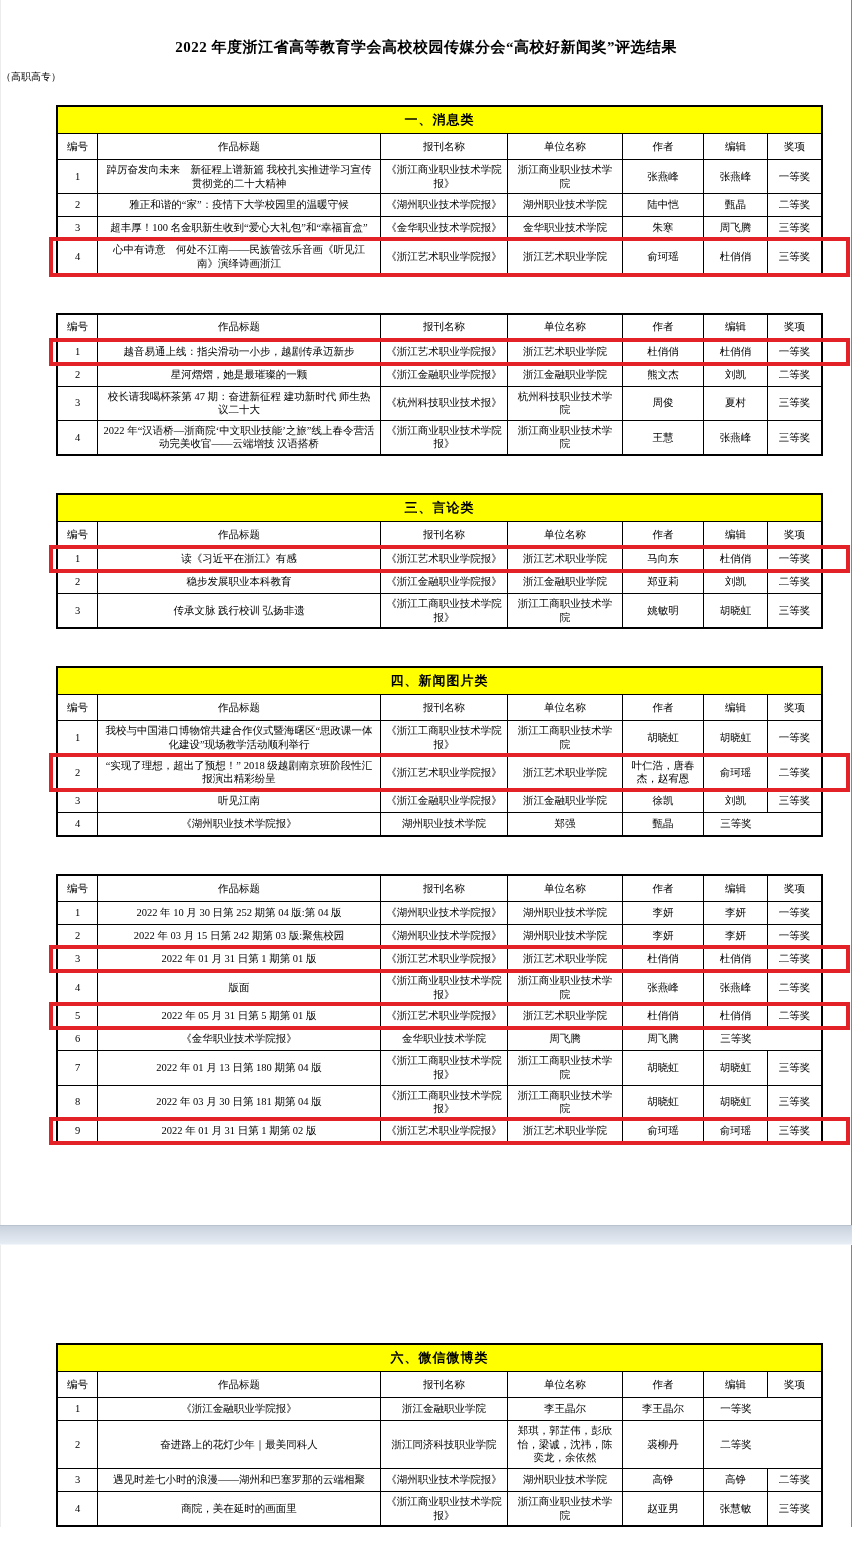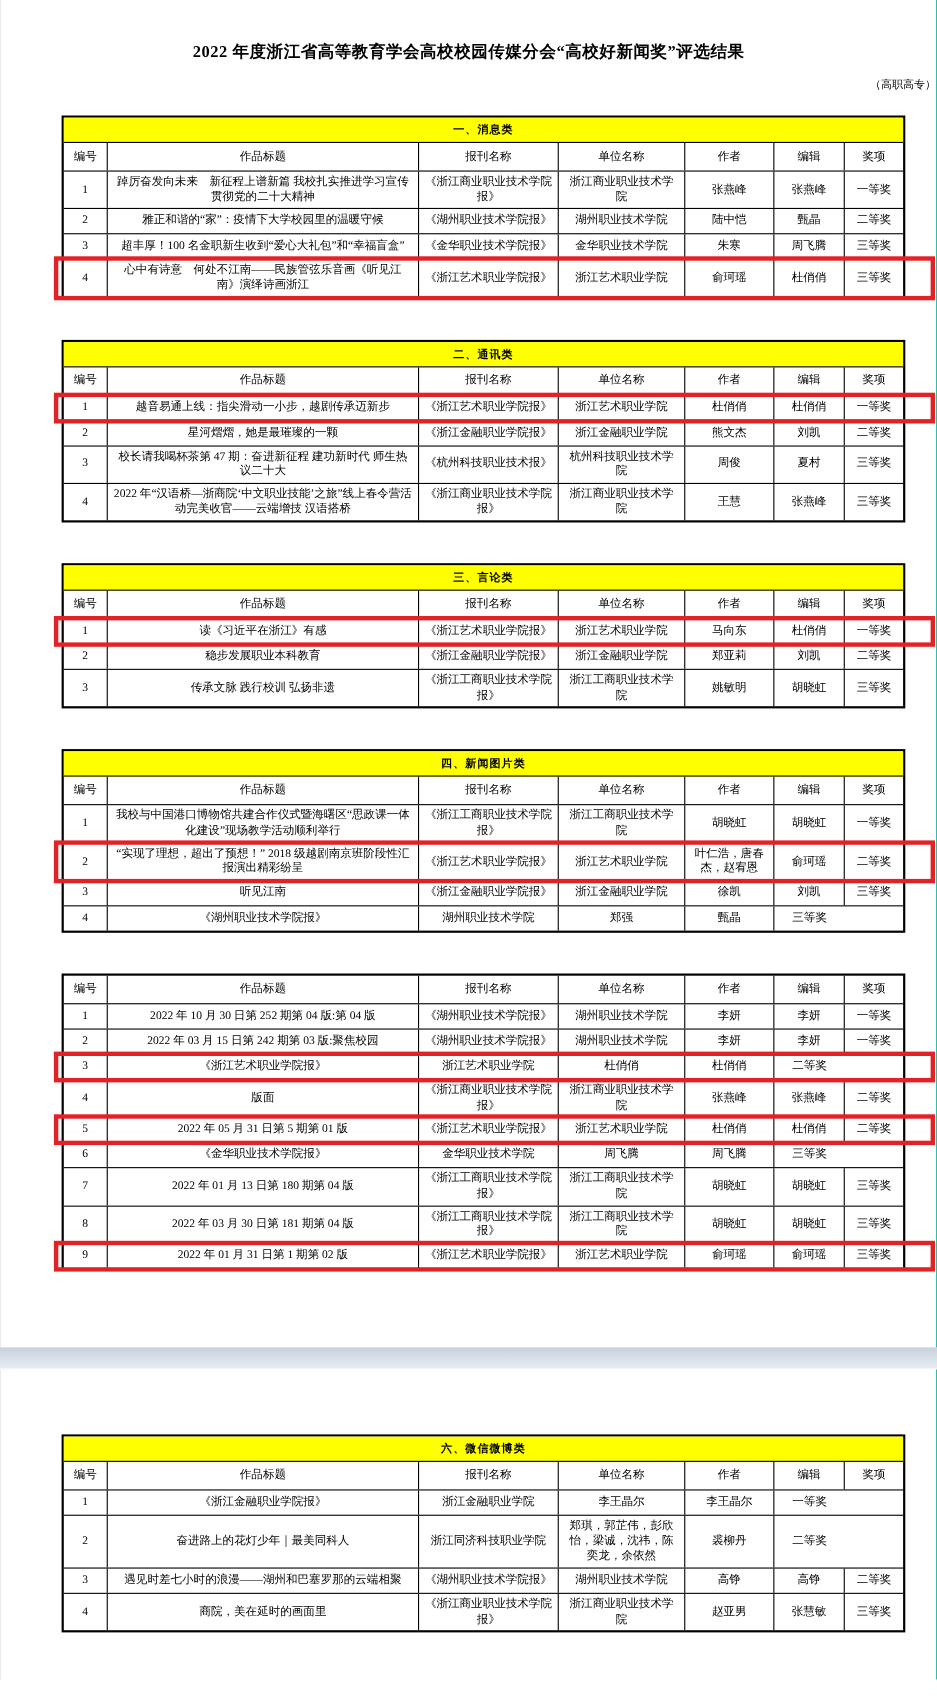--- a/index.html
+++ b/index.html
@@ -26,38 +26,38 @@
   }
   .doc-title {
     margin-top: 38px;
     text-align: center;
     font-size: 15px;
     font-weight: bold;
     letter-spacing: 0.5px;
   }
   .doc-subtitle {
     margin-top: 13px;
-    text-align: right;
+    text-align: left;
     font-size: 10px;
   }
   .tables-wrap { padding: 0 30px; }
   #page-1 .tables-wrap { padding-top: 21px; }
-  #page-2 .tables-wrap { padding-top: 59px; }
+  #page-2 .tables-wrap { padding-top: 59px; margin-top: 39px; }
   .award-table {
     width: 767px;
     margin-left: 25px;
     border: 2px solid #000;
   }
   .award-table + .award-table { margin-top: 37px; }
   .cat-header {
     background: #ffff00;
     border-bottom: 1px solid #000;
     text-align: center;
     font-weight: bold;
-    font-size: 10px;
+    font-size: 13px;
     padding: 4px 0;
     letter-spacing: 1px;
   }
   .row {
     display: grid;
     grid-template-columns: 40px 283px 127px 115px 81px 64px 53px;
     border-bottom: 1px solid #000;
     position: relative;
   }
   .row:last-child { border-bottom: none; }
@@ -137,21 +137,20 @@
             <div class="cell">4</div>
             <div class="cell">心中有诗意　何处不江南——民族管弦乐音画《听见江南》演绎诗画浙江</div>
             <div class="cell">《浙江艺术职业学院报》</div>
             <div class="cell">浙江艺术职业学院</div>
             <div class="cell">俞珂瑶</div>
             <div class="cell">杜俏俏</div>
             <div class="cell">三等奖</div>
           </div>
         </section>
         <section class="award-table">
-          <div class="cat-header">二、通讯类</div>
           <div class="row head">
             <div class="cell">编号</div>
             <div class="cell">作品标题</div>
             <div class="cell">报刊名称</div>
             <div class="cell">单位名称</div>
             <div class="cell">作者</div>
             <div class="cell">编辑</div>
             <div class="cell">奖项</div>
           </div>
           <div class="row data hl">
@@ -300,20 +299,21 @@
             <div class="cell">2</div>
             <div class="cell">2022 年 03 月 15 日第 242 期第 03 版:聚焦校园</div>
             <div class="cell">《湖州职业技术学院报》</div>
             <div class="cell">湖州职业技术学院</div>
             <div class="cell">李妍</div>
             <div class="cell">李妍</div>
             <div class="cell">一等奖</div>
           </div>
           <div class="row data hl">
             <div class="cell">3</div>
+            <div class="cell">2022 年 01 月 31 日第 1 期第 01 版</div>
             <div class="cell">《浙江艺术职业学院报》</div>
             <div class="cell">浙江艺术职业学院</div>
             <div class="cell">杜俏俏</div>
             <div class="cell">杜俏俏</div>
             <div class="cell">二等奖</div>
           </div>
           <div class="row data">
             <div class="cell">4</div>
             <div class="cell">版面</div>
             <div class="cell">《浙江商业职业技术学院报》</div>

